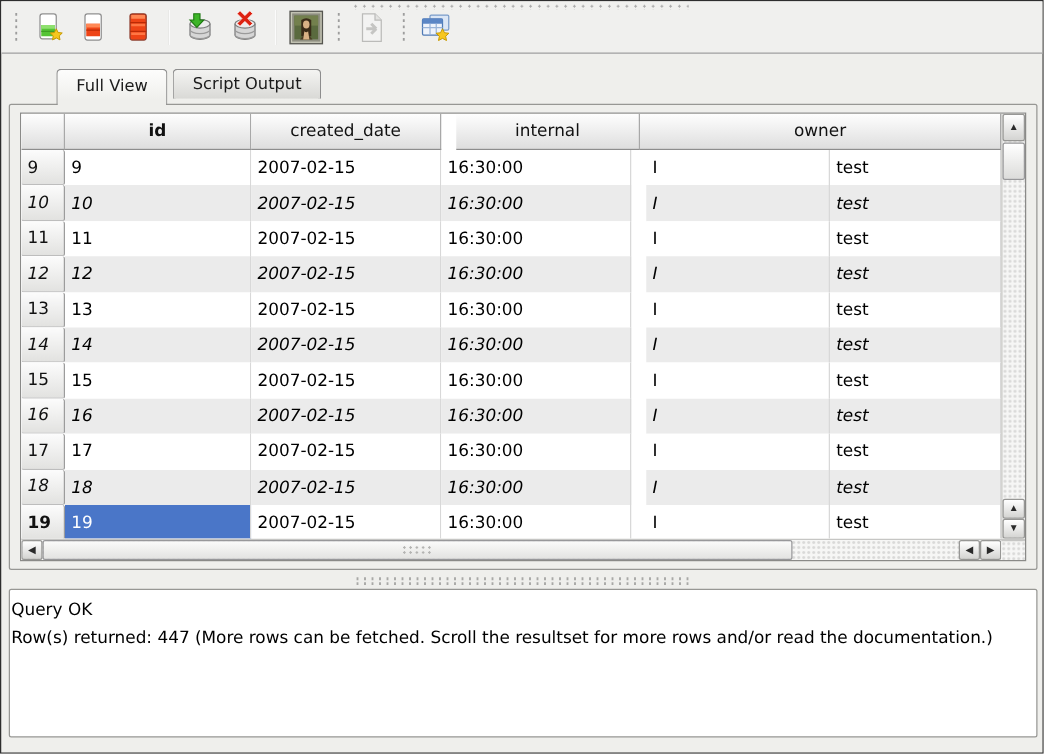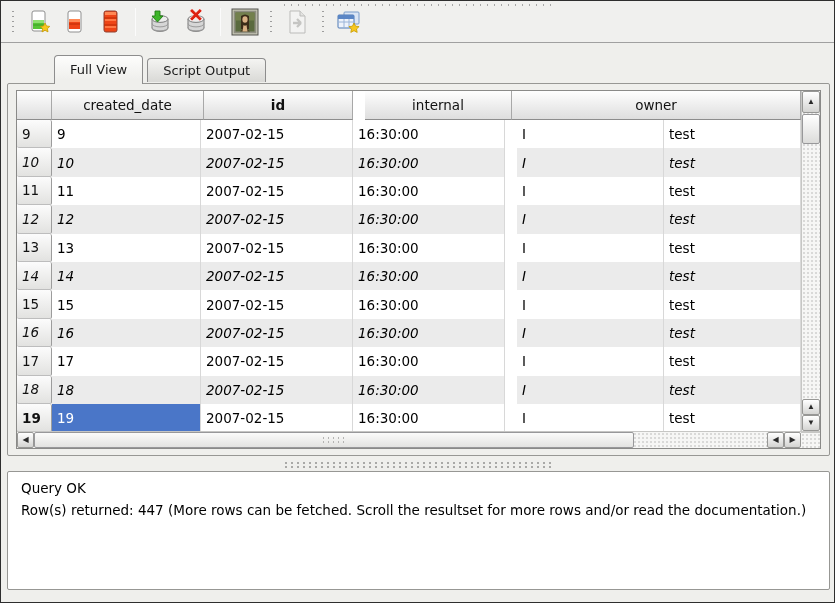--- a/index.html
+++ b/index.html
@@ -28,21 +28,21 @@
     background-size:6px 5px;
   }
   .tsep { width:1px; height:28px; background:#bcbcbc; border-right:1px solid #fbfbfb; margin:0 6px; }
   .tbtn {
     width:34px; height:32px; display:flex; align-items:center; justify-content:center;
     border:1px solid transparent; border-radius:3px; background:transparent; padding:0; margin:0 1px;
   }
   .tbtn.disabled { opacity:.95; }
 
   
-  .tabbar { position:absolute; top:54px; left:13px; display:flex; align-items:center; z-index:3;padding-left:40px; }
+  .tabbar { position:absolute; top:54px; left:4px; display:flex; align-items:flex-start; z-index:3;padding-left:40px; }
   .tab {
     height:24px; line-height:23px; padding:0 15px; margin-right:4px;
     font-size:13px; color:#1b1b1b;
     border:1px solid #8d8d8d; border-bottom:none; border-radius:4px 4px 0 0;
     background:linear-gradient(#f4f4f2,#d9d9d6);
   }
   .tab.active {
     height:29px; line-height:27px;
     background:linear-gradient(#fdfdfc,#efefec 85%,#efefec);
     position:relative; z-index:4;
@@ -134,21 +134,21 @@
   .splitter-grip {
     width:270px; height:7px;
     background-image:radial-gradient(circle,#a9a9a7 0.9px,transparent 1.1px);
     background-size:6px 4px;
   }
 
   
   .statuspanel {
     position:absolute; left:6px; top:470px; width:823px; height:119px;
     background:#ffffff; border:1px solid #979794; border-radius:2px;
-    padding:6px 13px; font-size:13.5px; color:#000; line-height:1.6;
+    padding:6px 1px; font-size:13.5px; color:#000; line-height:1.6;
   }
 
   svg { display:block; }
 </style>
 </head>
 <body>
 
 <div class="window">
 
   <div class="toolbar">
@@ -269,22 +269,22 @@
     <div class="tab">Script Output</div>
   </div>
 
   <div class="tabpanel">
     <div class="scrollpane">
       <div class="sp-body">
         <div class="table-area">
 
           <div class="thead">
             <div class="th col-num"></div>
+            <div class="th col-id bold">id</div>
             <div class="th col-date">created_date</div>
-            <div class="th col-id bold">id</div>
             <div class="th col-internal">internal</div>
             <div class="th col-owner">owner</div>
           </div>
 
           <div class="tbody">
               <div class="trow">
     <div class="cell rowhdr col-num">9</div>
     <div class="cell col-id">9</div>
     <div class="cell col-date">2007-02-15</div>
     <div class="cell col-time">16:30:00</div>

